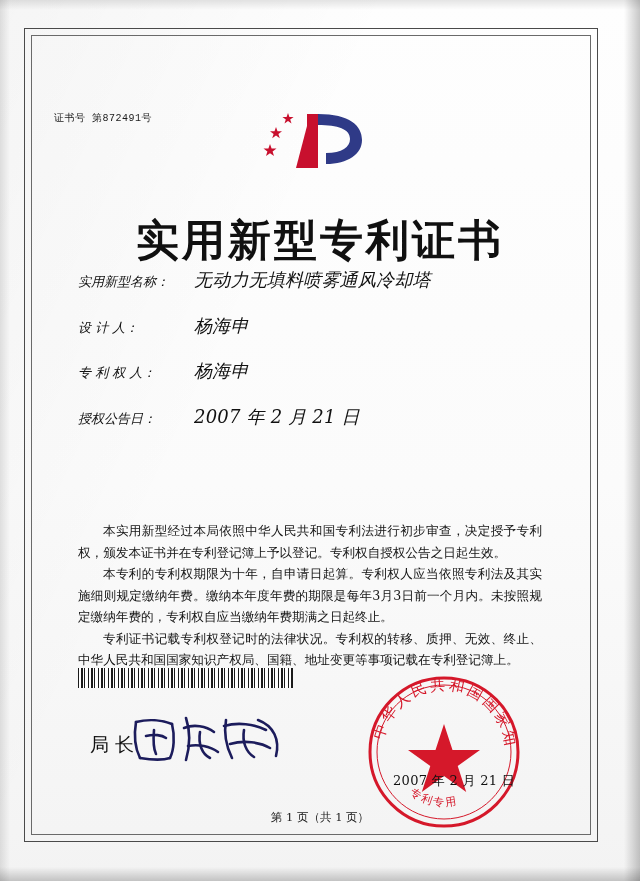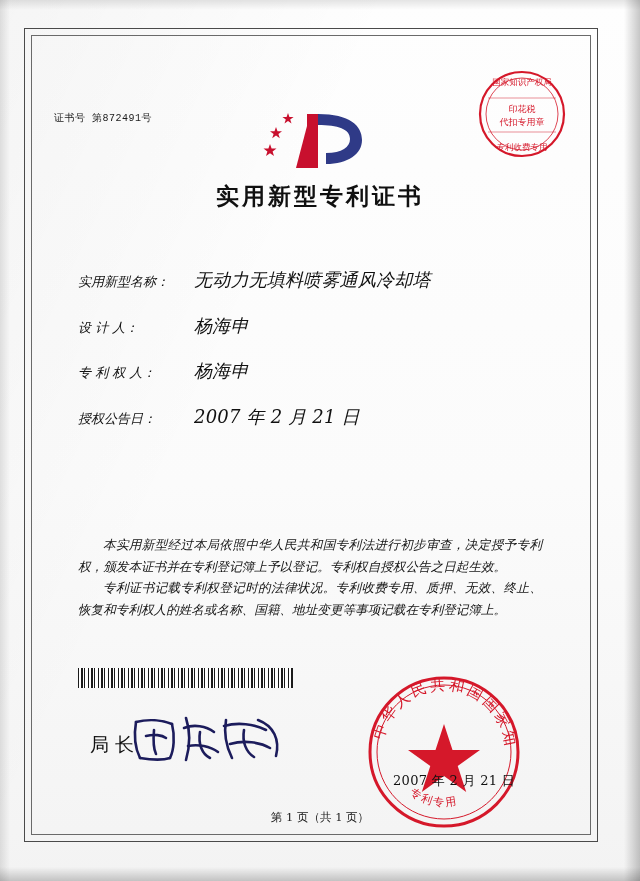--- a/index.html
+++ b/index.html
@@ -83,24 +83,24 @@
   .seal-top {
     position: absolute;
     left: 476px; top: 68px;
     width: 92px; height: 92px;
   }
   .seal-top svg { display:block; }
 
   
   .doc-title {
     position: absolute;
-    left: 0; top: 181px;
+    left: 0; top: 212px;
     width: 640px;
     text-align: center;
-    font-size: 23px;
+    font-size: 43px;
     font-weight: bold;
     letter-spacing: 3px;
     color: #101010;
     font-family: "DejaVu Serif", serif;
   }
 
   
   .fields {
     position: absolute;
     left: 78px; top: 268px;
@@ -133,23 +133,22 @@
     position: absolute;
     left: 78px; top: 520px;
     width: 464px;
     font-size: 12.6px;
     line-height: 21.5px;
     color: #141414;
     text-align: justify;
     font-family: "DejaVu Serif", serif;
   }
   .body-text p {
-    margin: 14px 0 0 0;
+    margin: 0 0 0 0;
     text-indent: 25px;
-    font-style: italic;
   }
   .body-text p + p { margin-top: 0px; }
 
   
   .barcode {
     position: absolute;
     left: 78px; top: 668px;
     width: 215px; height: 20px;
     background-image: repeating-linear-gradient(
       to right,
@@ -220,36 +219,20 @@
         <polygon points="30,17 31.4,21 35.6,21 32.2,23.5 33.5,27.5 30,25 26.5,27.5 27.8,23.5 24.4,21 28.6,21"></polygon>
       </g>
 
       <polygon points="49,18 60,18 60,72 49,72" fill="#c8102e"></polygon>
       <polygon points="38,72 49,30 49,72" fill="#c8102e"></polygon>
 
       <path d="M60,18 C92,18 104,30 104,44 C104,58 90,68 68,68 L68,57 C84,57 92,51 92,43 C92,33 80,29 60,29 Z" fill="#2f3a87"></path>
     </svg>
   </div>
 
-  <div class="seal-top">
-    <svg width="92" height="92" viewBox="0 0 92 92">
-      <circle cx="46" cy="46" r="42" fill="none" stroke="#d5182a" stroke-width="2.2"></circle>
-      <circle cx="46" cy="46" r="36" fill="none" stroke="#d5182a" stroke-width="0.8"></circle>
-      <g fill="#d5182a" font-family="DejaVu Serif, serif" font-size="8.5">
-        <text x="46" y="17" text-anchor="middle">国家知识产权局</text>
-        <text x="46" y="44" text-anchor="middle" font-size="9">印花税</text>
-        <text x="46" y="57" text-anchor="middle" font-size="9">代扣专用章</text>
-        <text x="46" y="82" text-anchor="middle">专利收费专用</text>
-      </g>
-      <g stroke="#d5182a" stroke-width="0.6" opacity="0.8">
-        <line x1="12" y1="30" x2="80" y2="30"></line>
-        <line x1="12" y1="64" x2="80" y2="64"></line>
-      </g>
-    </svg>
-  </div>
 
   <div class="doc-title">实用新型专利证书</div>
 
   <div class="fields">
     <div class="field-row">
       <div class="field-label">实用新型名称：</div>
       <div class="field-value">无动力无填料喷雾通风冷却塔</div>
     </div>
     <div class="field-row">
       <div class="field-label">设 计 人：</div>
@@ -260,21 +243,22 @@
       <div class="field-value">杨海申</div>
     </div>
     <div class="field-row">
       <div class="field-label">授权公告日：</div>
       <div class="field-value">2007 年 2 月 21 日</div>
     </div>
   </div>
 
   <div class="body-text">
     <p>本实用新型经过本局依照中华人民共和国专利法进行初步审查，决定授予专利权，颁发本证书并在专利登记簿上予以登记。专利权自授权公告之日起生效。</p>
-    <p>专利证书记载专利权登记时的法律状况。专利收费专用、质押、无效、终止、恢复和专利权人的姓名或名称、国籍、地址变更等事项记载在专利登记簿上。</p>
+    <p>本专利的专利权期限为十年，自申请日起算。专利权人应当依照专利法及其实施细则规定缴纳年费。缴纳本年度年费的期限是每年3月3日前一个月内。未按照规定缴纳年费的，专利权自应当缴纳年费期满之日起终止。</p>
+    <p>专利证书记载专利权登记时的法律状况。专利权的转移、质押、无效、终止、中华人民共和国国家知识产权局、国籍、地址变更等事项记载在专利登记簿上。</p>
   </div>
 
   <div class="barcode"></div>
 
   <div class="director-label">局 长</div>
 
   <div class="signature">
     <svg width="160" height="62" viewBox="0 0 160 62">
       <g fill="none" stroke="#1c1c5c" stroke-width="2.6" stroke-linecap="round">
         <path d="M8,16 C6,28 7,42 12,52"></path>

